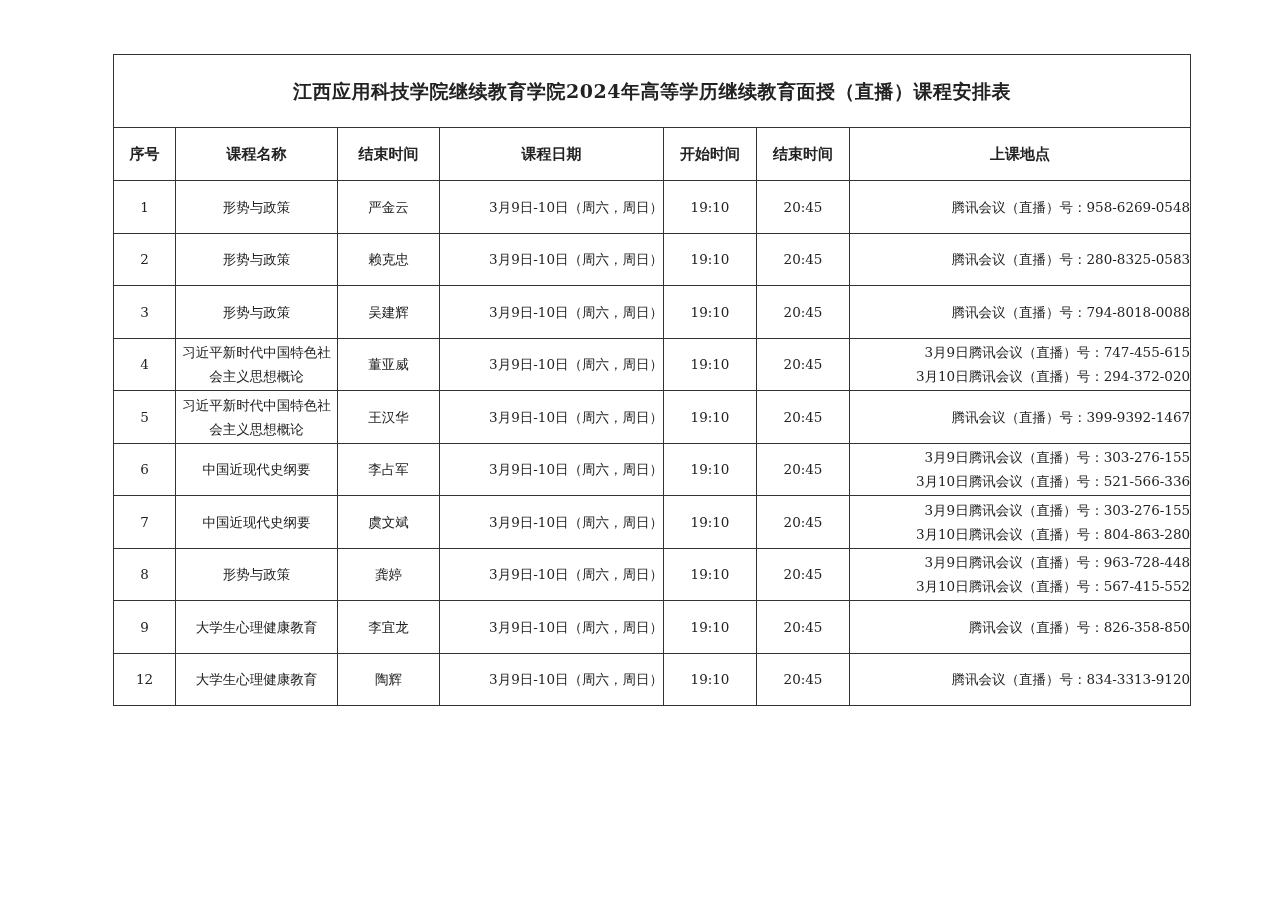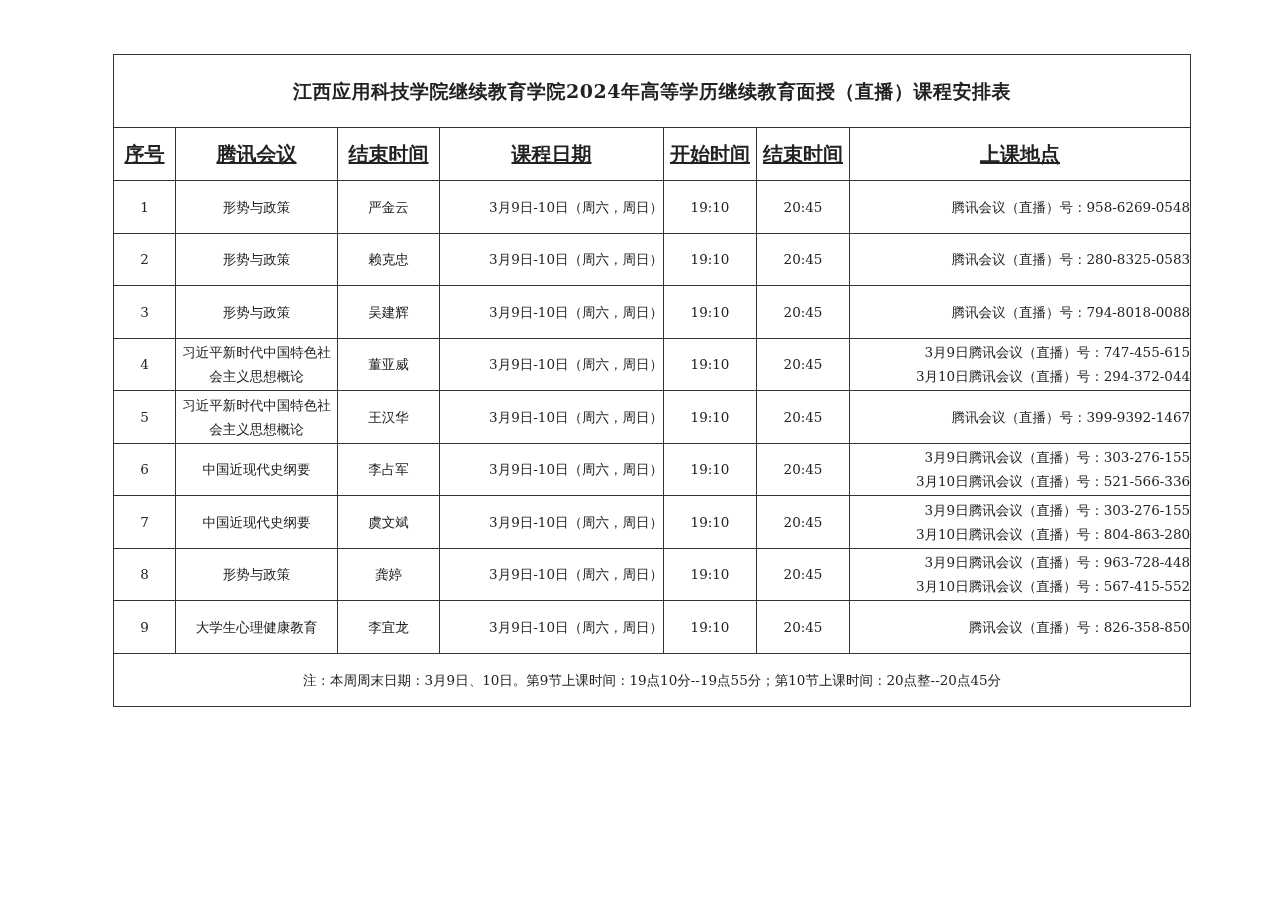--- a/index.html
+++ b/index.html
@@ -3,21 +3,21 @@
 <meta charset="utf-8">
 <style>
   html, body { margin: 0; padding: 0; background: #ffffff; }
   body { width: 1280px; height: 903px; position: relative; overflow: hidden;
          font-family: "DejaVu Serif", "Liberation Serif", serif; color: #222; }
   .sheet { position: absolute; left: 101px; top: 54px; width: 1077px; padding-left: 12px; }
   table { border-collapse: collapse; width: 1077px; table-layout: fixed; }
   td, th { border: 1px solid #333; padding: 0; text-align: center; vertical-align: middle;
            font-size: 13.5px; font-weight: normal; line-height: 24px; }
   .title-cell { height: 72px; font-size: 19px; font-weight: bold; letter-spacing: 0.5px; }
-  .head-row th { height: 52px; font-size: 20px; font-weight: bold; font-family: "DejaVu Sans", "Liberation Sans", sans-serif; text-decoration: underline; }
+  .head-row th { height: 52px; font-size: 15px; font-weight: bold; font-family: "DejaVu Sans", "Liberation Sans", sans-serif; }
   .data-row td { height: 51.5px; }
   .left { text-align: right; padding-left: 8px; }
   .loc-line { display: block; white-space: nowrap; }
   .footer-cell { height: 52px; font-size: 13.5px; }
 </style>
 </head>
 <body>
 
 <div class="sheet">
   <table>
@@ -29,21 +29,21 @@
       <col style="width:93px">
       <col style="width:93px">
       <col style="width:341px">
     </colgroup>
     <tbody id="tbody">
       <tr>
         <td class="title-cell" colspan="7">江西应用科技学院继续教育学院2024年高等学历继续教育面授（直播）课程安排表</td>
       </tr>
       <tr class="head-row">
         <th>序号</th>
-        <th>腾讯会议</th>
+        <th>课程名称</th>
         <th>结束时间</th>
         <th>课程日期</th>
         <th>开始时间</th>
         <th>结束时间</th>
         <th>上课地点</th>
       </tr>
 
   <tr class="data-row">
     <td>1</td>
     <td>形势与政策</td>
@@ -82,21 +82,21 @@
 
   <tr class="data-row">
     <td>4</td>
     <td>习近平新时代中国特色社会主义思想概论</td>
     <td>董亚威</td>
     <td class="left">3月9日-10日（周六，周日）</td>
     <td>19:10</td>
     <td>20:45</td>
     <td class="left">
             <span class="loc-line">3月9日腾讯会议（直播）号：747-455-615</span>
-            <span class="loc-line">3月10日腾讯会议（直播）号：294-372-044</span>
+            <span class="loc-line">3月10日腾讯会议（直播）号：294-372-020</span>
           </td>
   </tr>
 
   <tr class="data-row">
     <td>5</td>
     <td>习近平新时代中国特色社会主义思想概论</td>
     <td>王汉华</td>
     <td class="left">3月9日-10日（周六，周日）</td>
     <td>19:10</td>
     <td>20:45</td>
@@ -151,18 +151,26 @@
     <td class="left">3月9日-10日（周六，周日）</td>
     <td>19:10</td>
     <td>20:45</td>
     <td class="left">
             <span class="loc-line">腾讯会议（直播）号：826-358-850</span>
           </td>
   </tr>
 
 
 
-<tr id="footer-row">
-        <td class="footer-cell" colspan="7">注：本周周末日期：3月9日、10日。第9节上课时间：19点10分--19点55分；第10节上课时间：20点整--20点45分</td>
-      </tr>
+  <tr class="data-row">
+    <td>12</td>
+    <td>大学生心理健康教育</td>
+    <td>陶辉</td>
+    <td class="left">3月9日-10日（周六，周日）</td>
+    <td>19:10</td>
+    <td>20:45</td>
+    <td class="left">
+            <span class="loc-line">腾讯会议（直播）号：834-3313-9120</span>
+          </td>
+  </tr>
     </tbody>
   </table>
 </div>
 
 </body></html>

